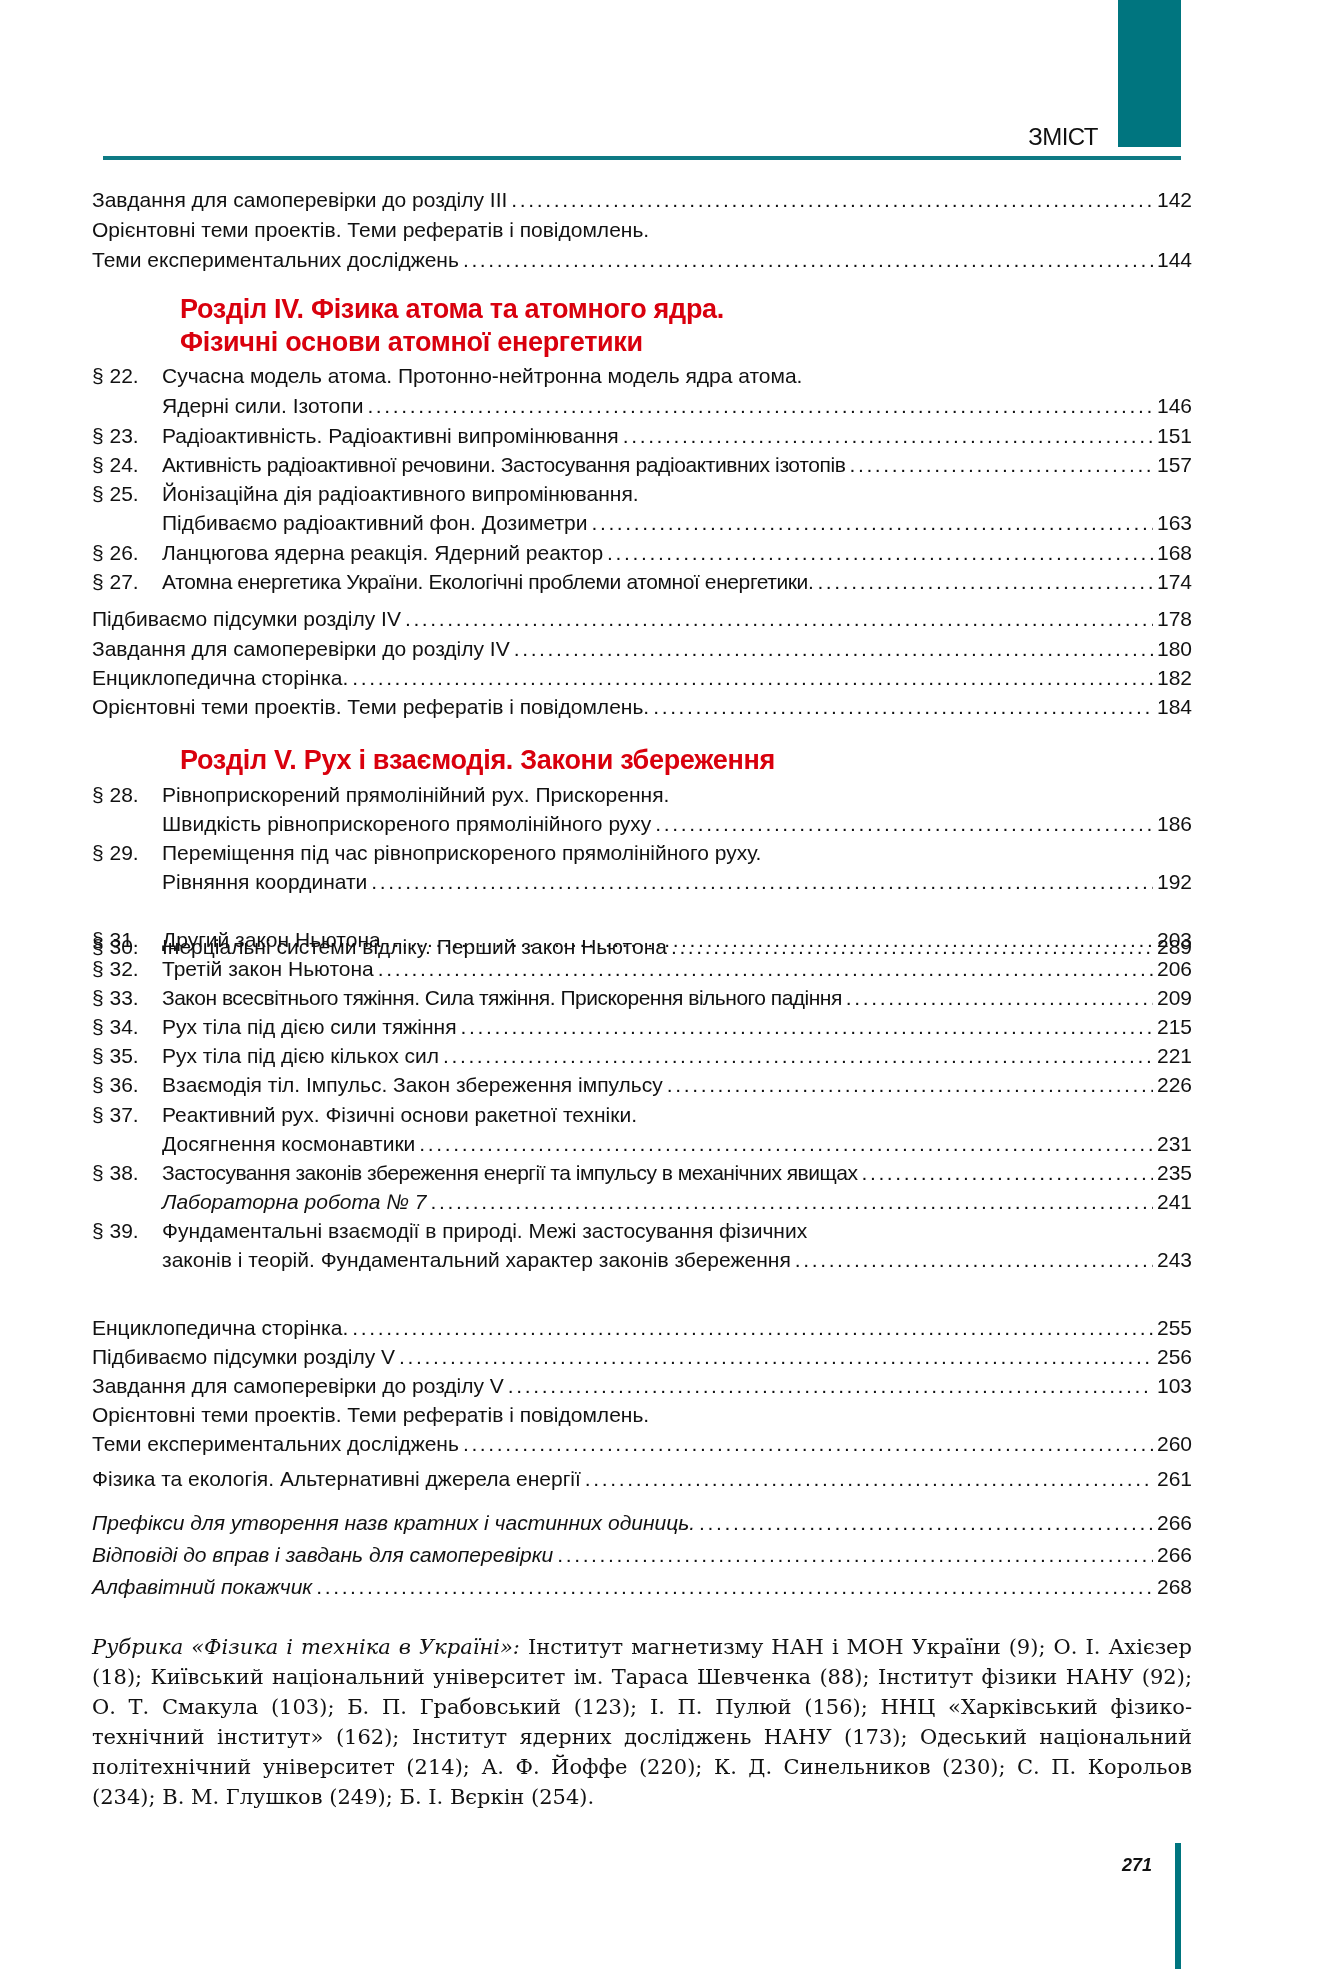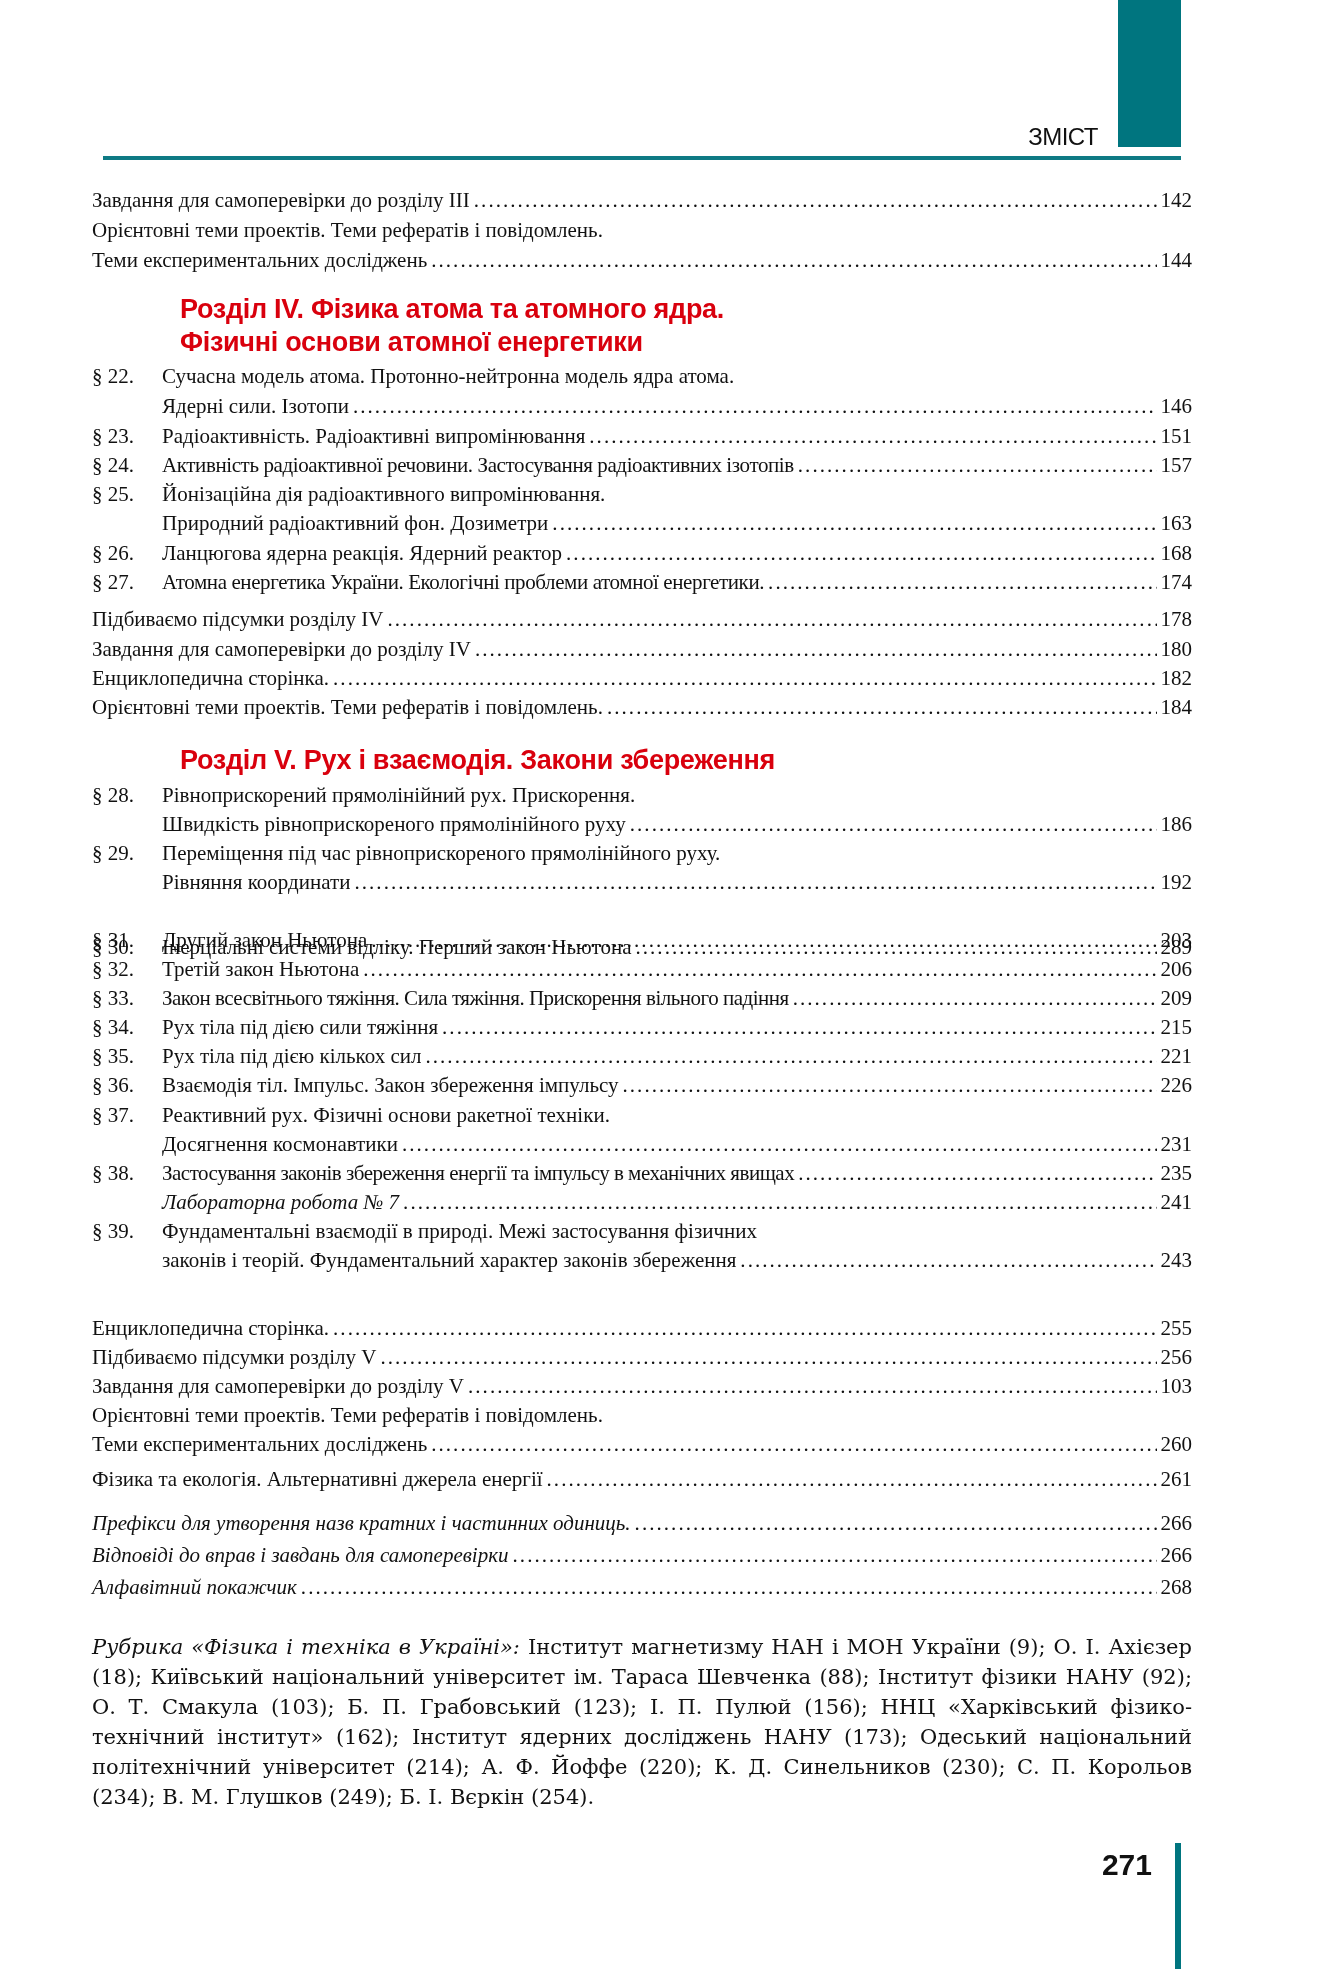--- a/index.html
+++ b/index.html
@@ -3,35 +3,35 @@
 <meta charset="utf-8">
 <style>
   html, body { margin: 0; padding: 0; background: #ffffff; }
   body { width: 1323px; height: 1969px; position: relative; overflow: hidden; }
   .page { position: absolute; left: 0; top: 0; width: 1323px; height: 1969px; background: #fff; }
   .top-block { position: absolute; left: 1118px; top: 0; width: 63px; height: 147px; background: #00757f; }
   .header-rule { position: absolute; left: 103px; top: 156px; width: 1078px; height: 4px; background: #0e7a84; }
   .running-head { position: absolute; left: 1000px; width: 98px; top: 122px; height: 30px; text-align: right;
     font-family: "Liberation Sans", "DejaVu Sans", sans-serif; font-size: 24px; letter-spacing: -0.5px; color: #111; line-height: 30px; }
   .row { position: absolute; left: 92px; width: 1100px; height: 30px; display: flex; align-items: center;
-    font-family: Liberation Serif, serif; font-size: 21px; color: #111; white-space: nowrap; }
+    font-family: Liberation Sans, sans-serif; font-size: 21px; color: #111; white-space: nowrap; }
   .row.indent { left: 162px; width: 1030px; }
   .row .num { display: inline-block; width: 70px; flex: none; }
   .row .title { flex: none; }
   .row .dots { flex: 1 1 auto; overflow: hidden; margin: 0 4px; height: 30px; line-height: 30px; letter-spacing: 3.2px; color: #111; }
   .row .dots::before { content: ". . . . . . . . . . . . . . . . . . . . . . . . . . . . . . . . . . . . . . . . . . . . . . . . . . . . . . . . . . . . . . . . . . . . . . . . . . . . . . . . . . . . . . . . . . . . . . . . . . . . . . . . . . . . . . . . . . . . . . . . . . . . . . . . . . . . . . . . . . . . . . . . . . . . ."; letter-spacing: -1.6px; }
   .row .page-no { flex: none; text-align: right; }
   .row.italic .title { font-style: italic; }
   .section-heading { position: absolute; left: 180px; font-family: "Liberation Sans", "DejaVu Sans", sans-serif;
     font-weight: bold; font-size: 27px; color: #d9000d; line-height: 33px; white-space: nowrap; letter-spacing: -0.3px; }
   .rubric { position: absolute; left: 92px; top: 1632px; width: 1100px; font-family: "DejaVu Serif", "Liberation Serif", serif;
     font-size: 21px; line-height: 30.1px; color: #111; text-align: justify; }
   .rubric .rubric-label { font-style: italic; margin-top: 33px; }
   .page-number { position: absolute; left: 1100px; width: 52px; top: 1852px; height: 26px; text-align: right;
-    font-family: "Liberation Sans", "DejaVu Sans", sans-serif; font-weight: bold; font-size: 30px; color: #111; line-height: 26px; }
+    font-family: "Liberation Sans", "DejaVu Sans", sans-serif; font-weight: bold; font-size: 18px; color: #111; line-height: 26px; font-style: italic; }
   .bottom-bar { position: absolute; left: 1175px; top: 1843px; width: 6px; height: 126px; background: #00757f; }
 </style>
 </head>
 <body>
 
 <div class="page">
   <div class="top-block"></div>
   <div class="running-head">ЗМІСТ</div>
   <div class="header-rule"></div>
 
@@ -74,21 +74,21 @@
     <span class="title" style="letter-spacing:-0.4px">Активність радіоактивної речовини. Застосування радіоактивних ізотопів</span>
     <span class="dots"></span>
     <span class="page-no">157</span>
   </div>
 
   <div class="row" style="top:479px">
     <span class="num">§ 25.</span>
     <span class="title">Йонізаційна дія радіоактивного випромінювання.</span>
   </div>
   <div class="row indent" style="top:508px">
-    <span class="title">Природний радіоактивний фон. Дозиметри</span>
+    <span class="title">Підбиваємо радіоактивний фон. Дозиметри</span>
     <span class="dots"></span>
     <span class="page-no">163</span>
   </div>
 
   <div class="row" style="top:538px">
     <span class="num">§ 26.</span>
     <span class="title">Ланцюгова ядерна реакція. Ядерний реактор</span>
     <span class="dots"></span>
     <span class="page-no">168</span>
   </div>

